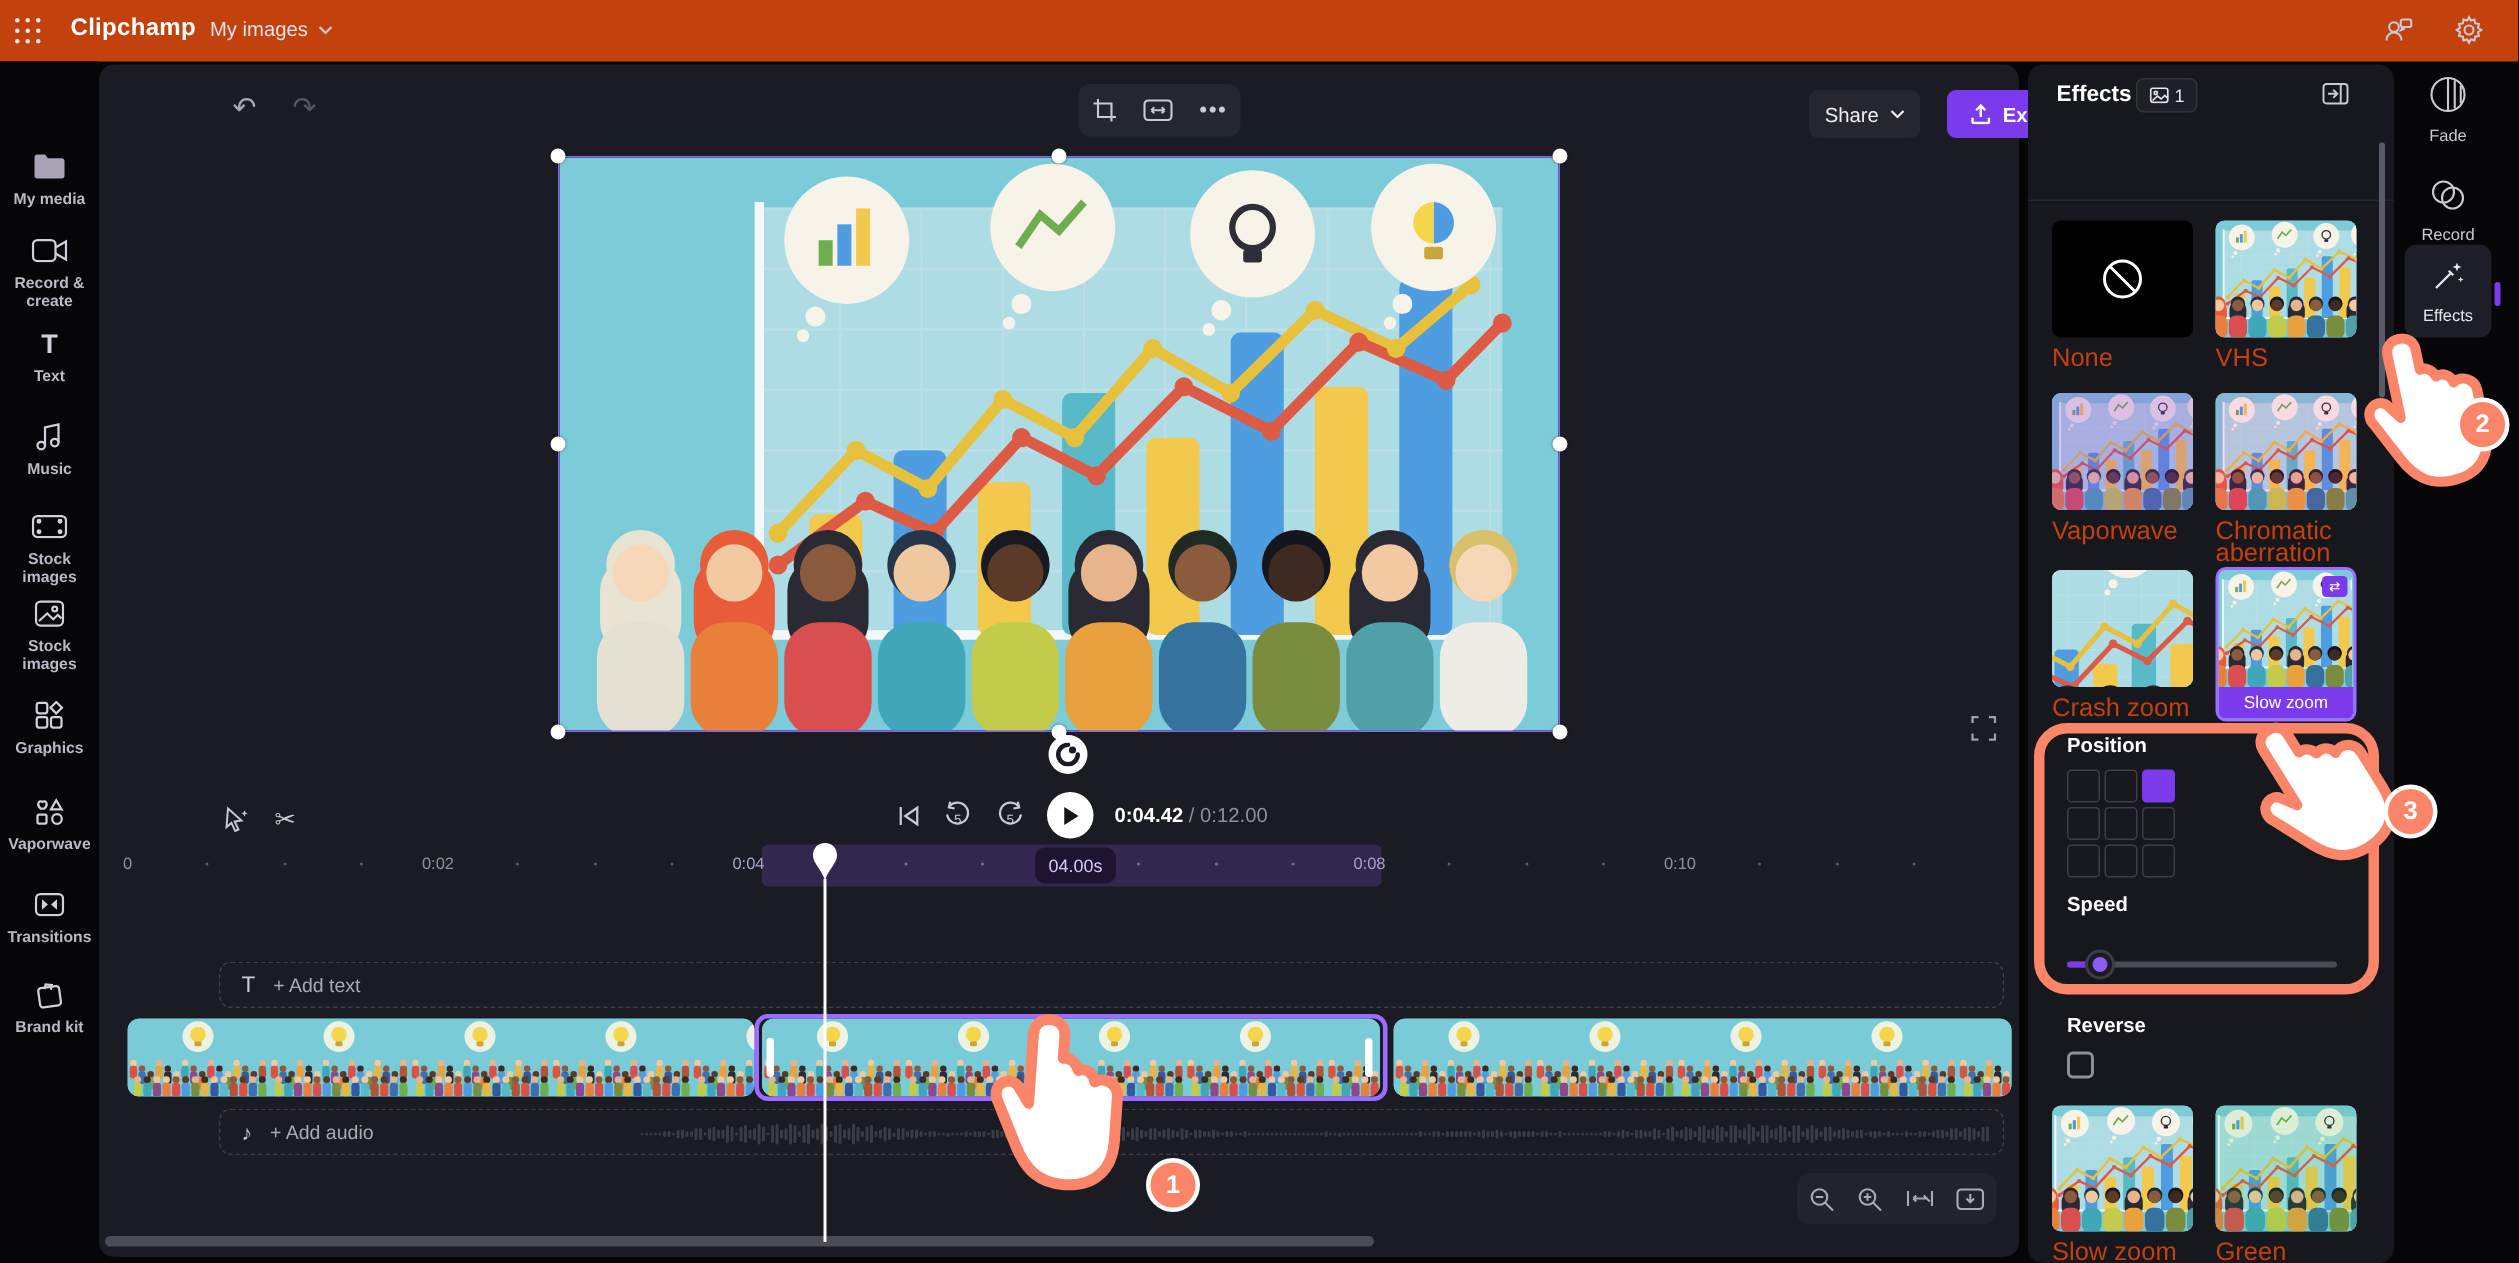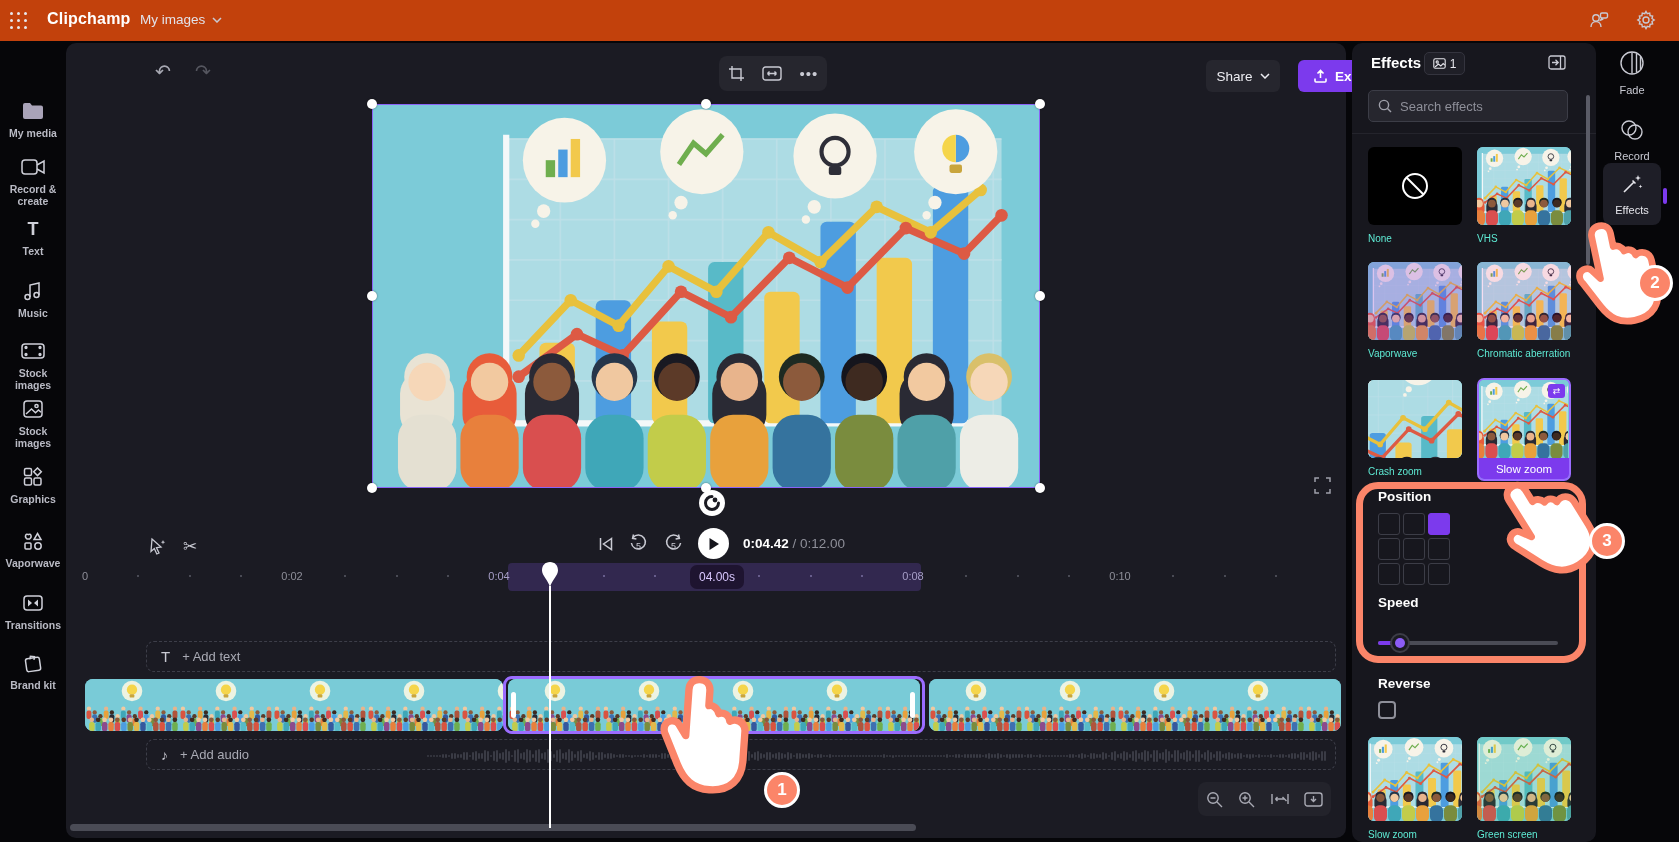--- a/index.html
+++ b/index.html
@@ -76,21 +76,21 @@
   .fx-count { left:1424px; top:52px; width:41px; height:23px; background:#1f1f27; border:1px solid #34343e; border-radius:5px; display:flex; align-items:center; justify-content:center; gap:4px; color:#e6e6ec; font-size:12px; }
   .fx-collapse { left:1548px; top:55px; color:#c9cad3; }
   .fx-search { left:1368px; top:90px; width:200px; height:32px; background:#26262e; border:1px solid #3c3d47; border-radius:5px; display:flex; align-items:center; gap:8px; padding:0 9px; }
   .fx-search input { background:transparent; border:none; outline:none; color:#c9cad3; font-size:13px; width:150px; font-family:"Liberation Sans",sans-serif; }
   .fx-search input::placeholder { color:#8e8f99; }
   .fx-divider { left:1352px; top:133px; width:244px; height:1px; background:#24242c; }
 
   .thumb { position:absolute; width:94px; height:78px; border-radius:6px; overflow:hidden; background:#79cbd7; }
   .thumb svg { display:block; width:100%; height:100%; }
   .thumb .ovl { position:absolute; inset:0; }
-  .fx-label { position:absolute; width:100px; color:#5eead4; font-size:10px; line-height:15px; }
+  .fx-label { position:absolute; width:100px; color:#c2410c; font-size:17px; line-height:15px; }
   .thumb-sel { position:absolute; width:94px; height:103px; border:2.5px solid #9b6cff; border-radius:7px; overflow:hidden; background:#79cbd7; }
   .sel-bar { position:absolute; left:0; bottom:0; width:100%; height:21px; background:#7c3aed; color:#fff; font-size:11.5px; display:flex; align-items:center; justify-content:center; }
   .sel-badge { position:absolute; right:4px; top:4px; width:17px; height:14px; background:#7c3aed; border-radius:3px; color:#fff; font-size:9px; display:flex; align-items:center; justify-content:center; }
 
   .sect-label { position:absolute; color:#fff; font-size:13.5px; font-weight:bold; }
   .pos-grid { left:1378px; top:513px; display:grid; grid-template-columns:repeat(3,22px); grid-auto-rows:22px; gap:3px; }
   .pos-cell { border:1.5px solid #3c3d47; border-radius:3px; }
   .pos-cell.on { background:#7c3aed; border-color:#7c3aed; }
 
   .slider-track { left:1378px; top:641px; width:180px; height:4px; background:#4a4b55; border-radius:2px; }
@@ -971,27 +971,20 @@
         <path d="M2 9 l3.4-3 2.4 2 2.4-2.4 1.6 1.6"></path>
       </svg>
     <span>1</span>
   </div>
   <div class="abs fx-collapse">
     <svg width="18" height="15" viewBox="0 0 18 15" fill="none" stroke="#c9cad3" stroke-width="1.3">
         <rect x="1" y="1" width="16" height="13" rx="2"></rect>
         <path d="M12.5 1 v13 M4 7.5 h6 M7.5 4.8 L10.2 7.5 7.5 10.2"></path>
       </svg>
   </div>
-  <div class="abs fx-search">
-    <svg width="14" height="14" viewBox="0 0 14 14" fill="none" stroke="#9fa0aa" stroke-width="1.4">
-        <circle cx="6" cy="6" r="4.6"></circle>
-        <path d="M9.5 9.5 L13 13"></path>
-      </svg>
-    <input type="text" placeholder="Search effects" style="">
-  </div>
   <div class="abs fx-divider"></div>
 
   <div id="fx-grid">
       <div class="thumb" style="left: 1368px; top: 147px; background: rgb(0, 0, 0);">
         <svg width="94" height="78" viewBox="0 0 94 78">
           <circle cx="47" cy="39" r="12" fill="none" stroke="#fff" stroke-width="2"></circle>
           <line x1="38.5" y1="30.5" x2="55.5" y2="47.5" stroke="#fff" stroke-width="2"></line>
         </svg>
       </div>
       <div class="fx-label" style="left: 1368px; top: 231px;">None</div>

